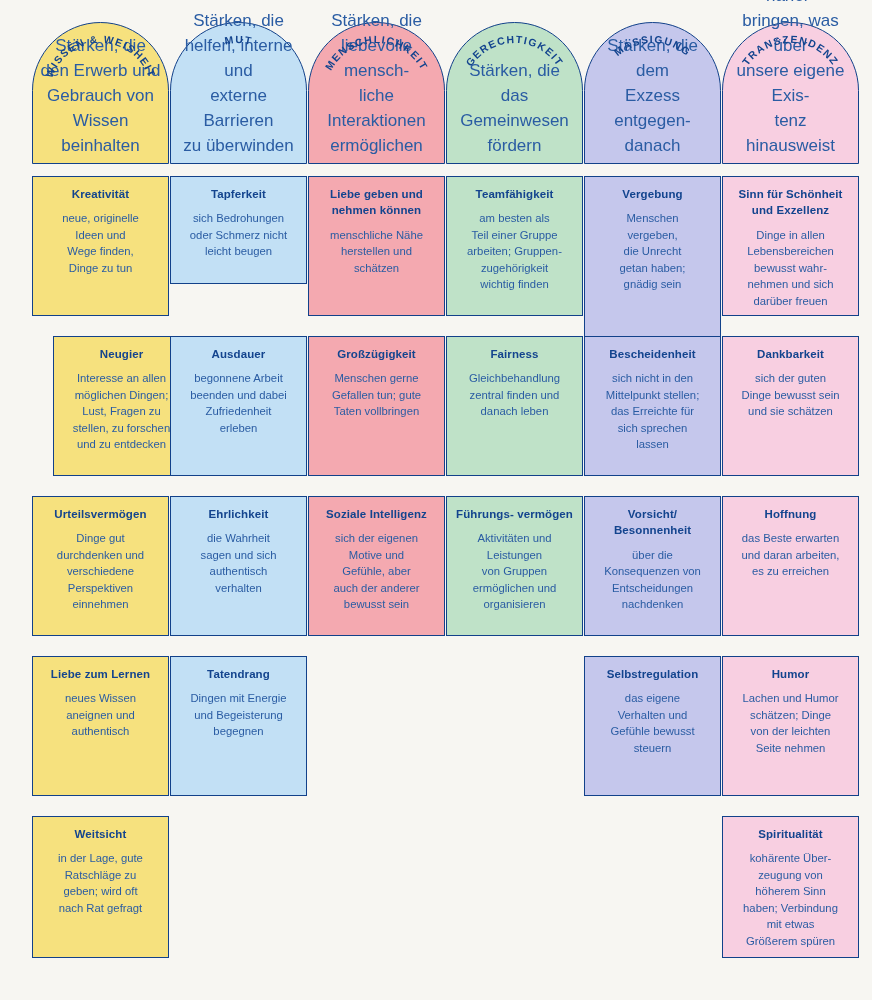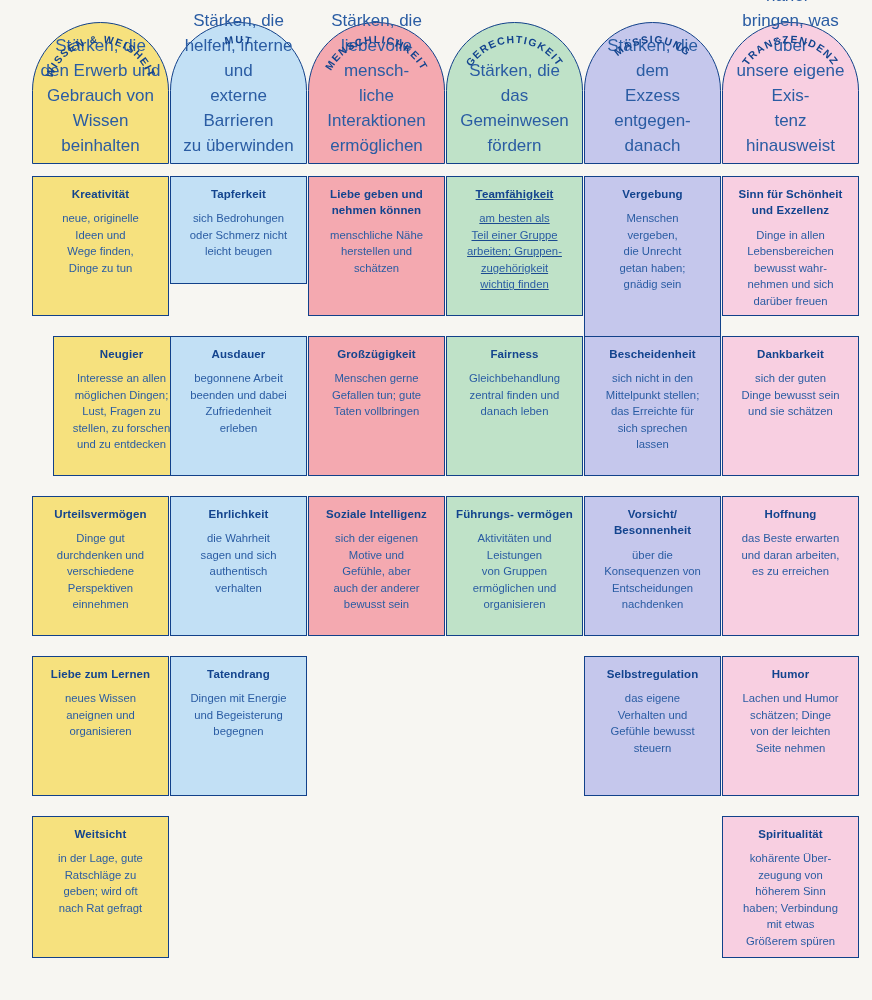--- a/index.html
+++ b/index.html
@@ -247,21 +247,21 @@
 einnehmen</div>
         </div>
       </div>
     </div>
     <div class="cell" style="left: 32px; top: 656px;">
       <div class="card c-yellow" style="height: 140px;">
         <div class="card-inner">
           <div class="card-title">Liebe zum Lernen</div>
           <div class="card-desc">neues Wissen
 aneignen und
-organisieren</div>
+authentisch</div>
         </div>
       </div>
     </div>
     <div class="cell" style="left: 32px; top: 816px;">
       <div class="card c-yellow" style="height: 142px;">
         <div class="card-inner">
           <div class="card-title">Weitsicht</div>
           <div class="card-desc">in der Lage, gute
 Ratschläge zu
 geben; wird oft
@@ -338,21 +338,21 @@
           <div class="card-title">Soziale Intelligenz</div>
           <div class="card-desc">sich der eigenen
 Motive und
 Gefühle, aber
 auch der anderer
 bewusst sein</div>
         </div>
       </div>
     </div>
     <div class="cell" style="left: 446px; top: 176px;">
-      <div class="card c-green" style="height: 140px; text-decoration: underline;">
+      <div class="card c-green" style="height: 140px;">
         <div class="card-inner">
           <div class="card-title">Teamfähigkeit</div>
           <div class="card-desc">am besten als
 Teil einer Gruppe
 arbeiten; Gruppen-
 zugehörigkeit
 wichtig finden</div>
         </div>
       </div>
     </div>

